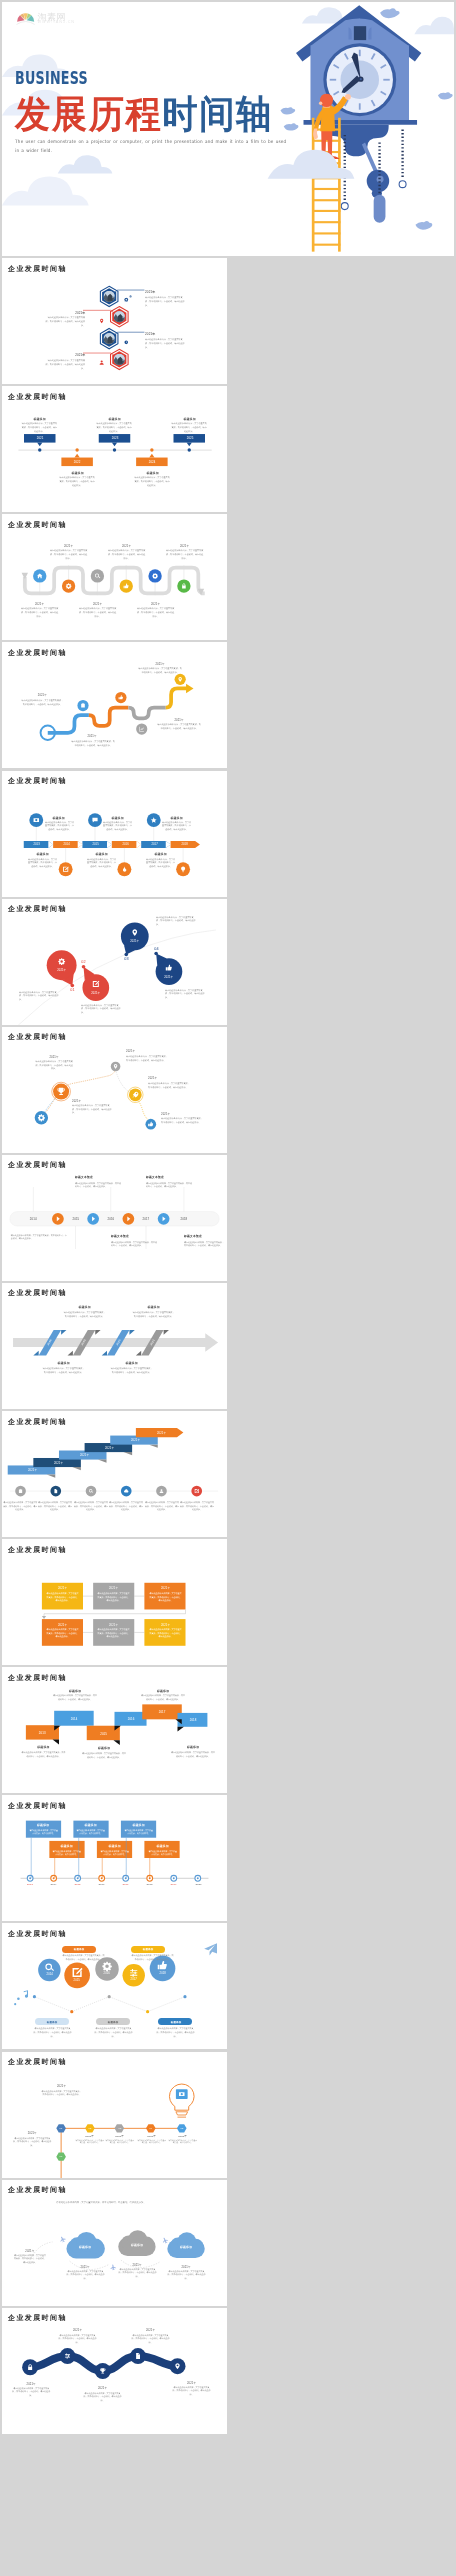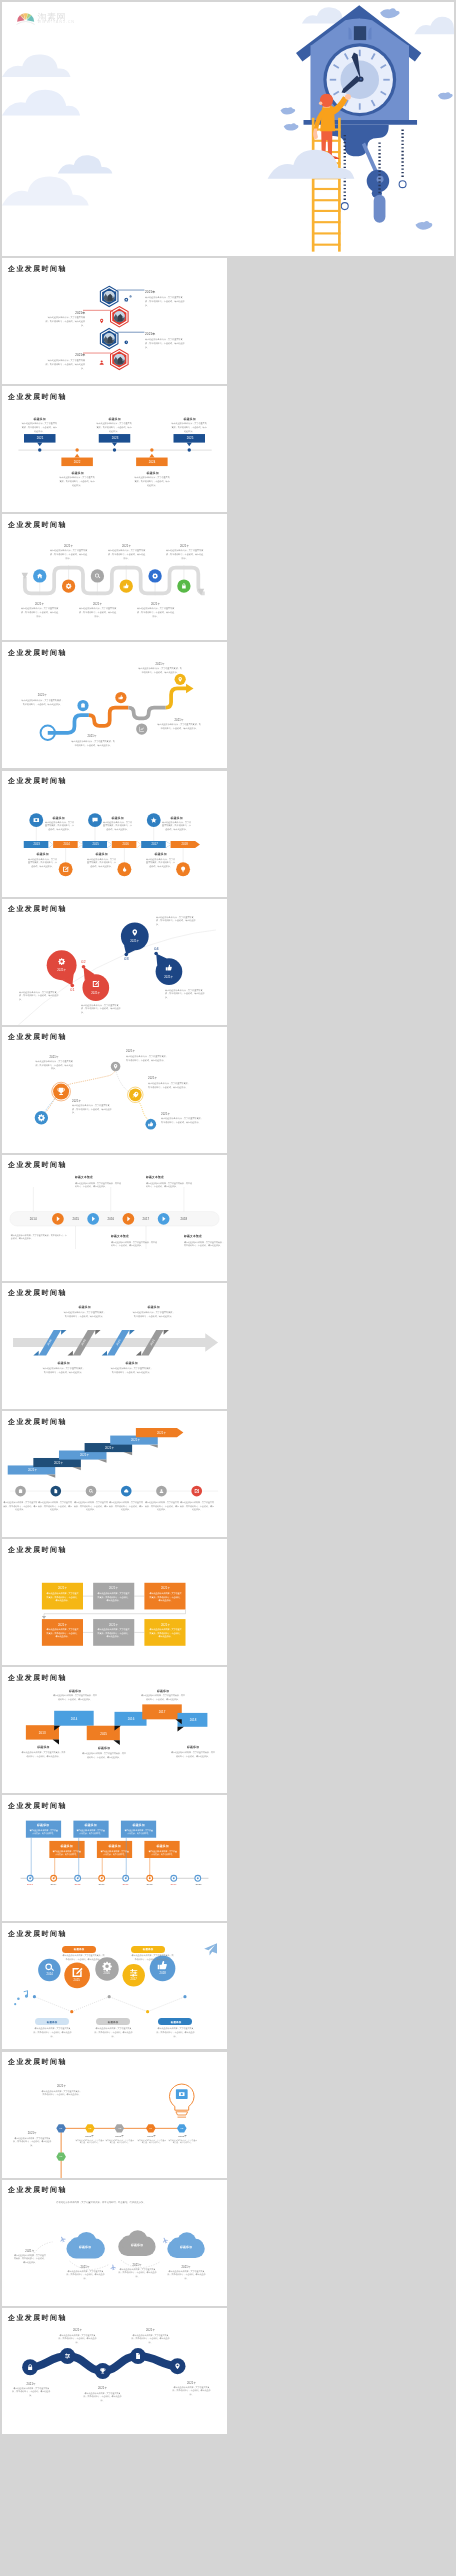--- a/index.html
+++ b/index.html
@@ -147,20 +147,25 @@
             <path d="M-16 0 A16 16 0 0 1 -10.6 -12 L-2 -3 Z" fill="#c8203f"></path>
             <path d="M-10.6 -12 A16 16 0 0 1 -4.2 -15.4 L-1.2 -3.6 Z" fill="#e08a2a"></path>
             <path d="M-4.2 -15.4 A16 16 0 0 1 4.2 -15.4 L0 -3 Z" fill="#f0a51e"></path>
             <path d="M4.2 -15.4 A16 16 0 0 1 10.6 -12 L1.2 -3.6 Z" fill="#7fb93e"></path>
             <path d="M10.6 -12 A16 16 0 0 1 16 0 L2 -3 Z" fill="#1f9e95"></path>
           </g>
           <path d="M1 27 q17-11 34 0" stroke="#d9d9d9" stroke-width="1.4" fill="none"></path>
         </svg>
         <span class="wm-t">淘素网</span>
         <span class="wm-u">WWW.YANJ.CN</span>
+      </div>
+      <div class="hero-txt">
+        <div class="hero-en">BUSINESS</div>
+        <div class="hero-cn"><span class="r">发展历程</span><span class="b">时间轴</span></div>
+        <div class="hero-sub">The user can demonstrate on a projector or computer, or print the presentation and make it into a film to be used in a wider field.</div>
       </div>
     </div>
     <div class="grid" id="grid">
 <div class="slide">
   <div class="s-title">企业发展时间轴</div>
   <svg class="sv" viewBox="0 0 420 236">
   <polyline points="200,72 216,60 266,60" fill="none" stroke="#1b4f91" stroke-width="1.1"></polyline>
   <polyline points="219,110 203,98 151,98" fill="none" stroke="#e03c31" stroke-width="1.1"></polyline>
   <polyline points="200,151 216,139 266,139" fill="none" stroke="#1b4f91" stroke-width="1.1"></polyline>
   <polyline points="219,190 203,178 151,178" fill="none" stroke="#e03c31" stroke-width="1.1"></polyline>

